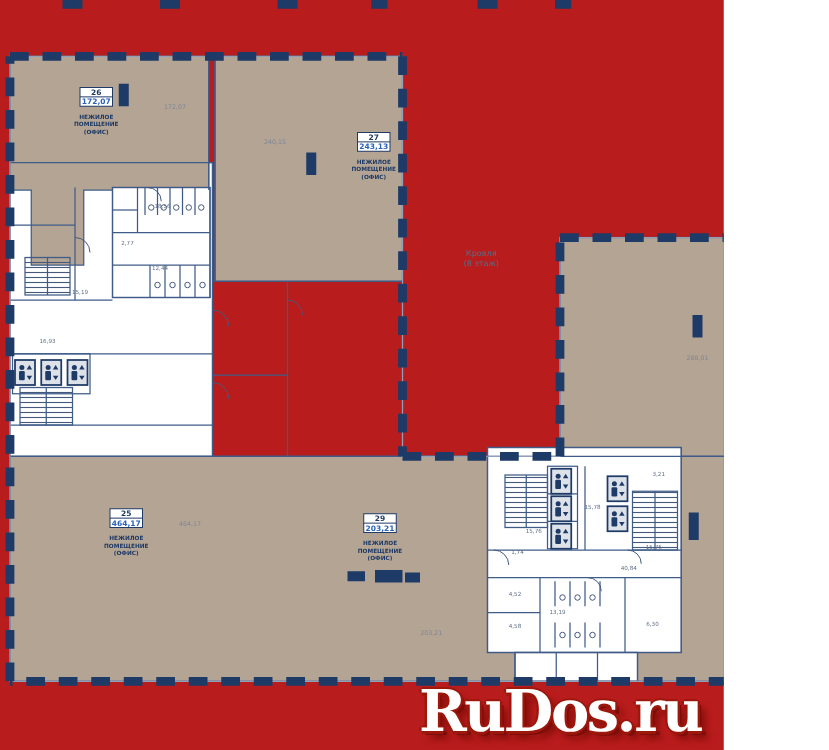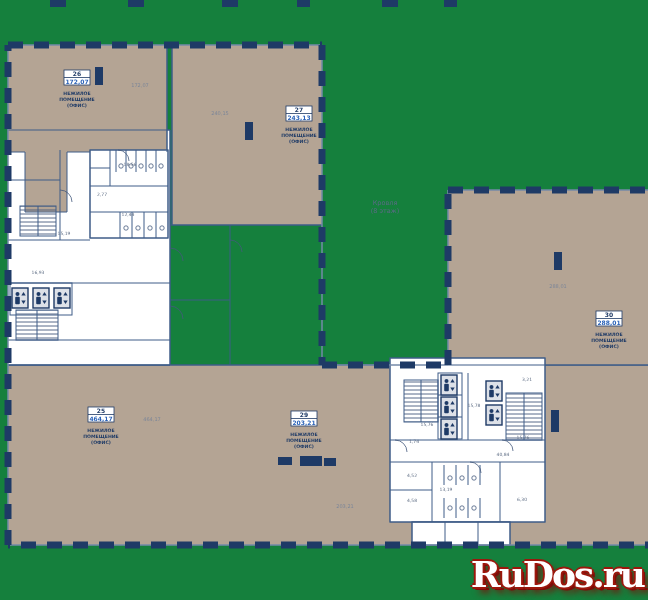--- a/index.html
+++ b/index.html
@@ -1,29 +1,29 @@
 <!DOCTYPE html>
 <html><head>
 <meta charset="utf-8">
 <style>
   html,body{margin:0;padding:0;background:#ffffff;}
-  #stage{position:relative;width:648px;height:600px;background:#15803d;overflow:hidden;
+  #stage{position:relative;width:579px;height:600px;background:#b91c1c;overflow:hidden;
          font-family:"DejaVu Sans",sans-serif;}
   svg{position:absolute;left:0;top:0;}
   .t5{font:4.5px "DejaVu Sans",sans-serif;fill:#5f6e85;}
   .fa{font:5px "DejaVu Sans",sans-serif;fill:#7c8698;}
   .num{font:bold 6px "DejaVu Sans",sans-serif;fill:#1e3a66;}
   .area{font:bold 6px "DejaVu Sans",sans-serif;fill:#2a62b8;}
   .cap{font:bold 4.6px "DejaVu Sans",sans-serif;fill:#1e3a66;}
   .note{font:6.5px "DejaVu Sans",sans-serif;fill:#5a6b85;}
   .thin{stroke:#3f5c88;stroke-width:1;fill:none;}
   .arc{stroke:#44597c;stroke-width:.8;fill:none;}
   #watermark{
-    position:absolute;right:4px;bottom:8px;
-    font-family:"DejaVu Serif",serif;font-weight:bold;font-size:36px;
+    position:absolute;right:18px;bottom:8px;
+    font-family:"DejaVu Serif",serif;font-weight:bold;font-size:46px;
     letter-spacing:-2px;color:#ffffff;line-height:1;
     text-shadow:2px 0 0 #9c170c,-2px 0 0 #9c170c,0 2px 0 #9c170c,0 -2px 0 #9c170c,
                 3px 3px 0 #7d0d08,6px 6px 6px rgba(125,13,8,.85);
   }
 </style>
 </head>
 <body>
 
 <div id="stage">
 <svg width="663" height="600" viewBox="0 0 663 600">

